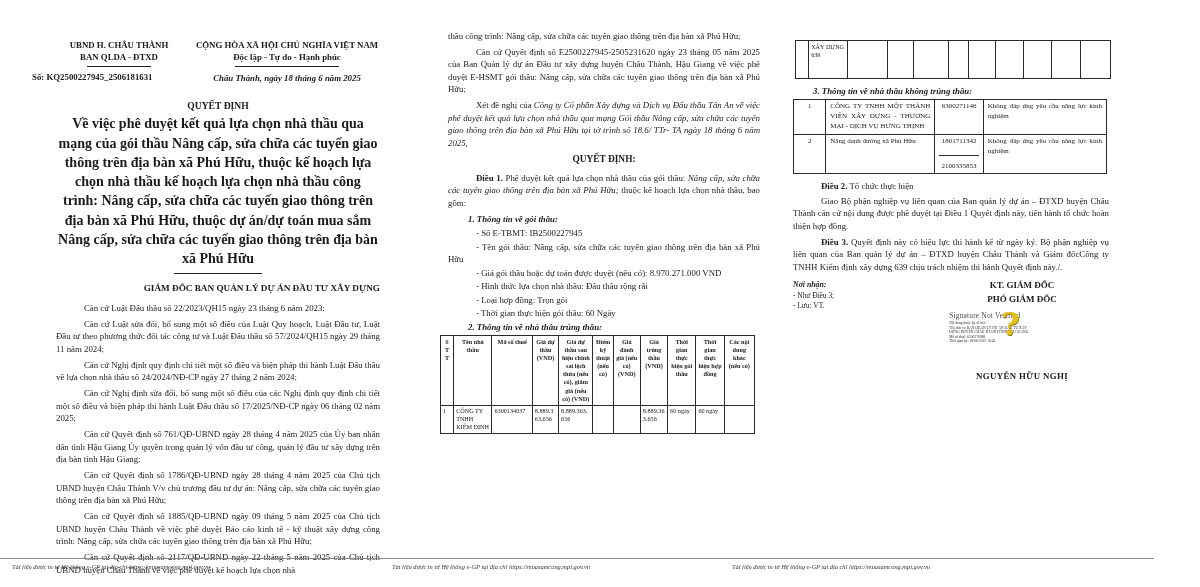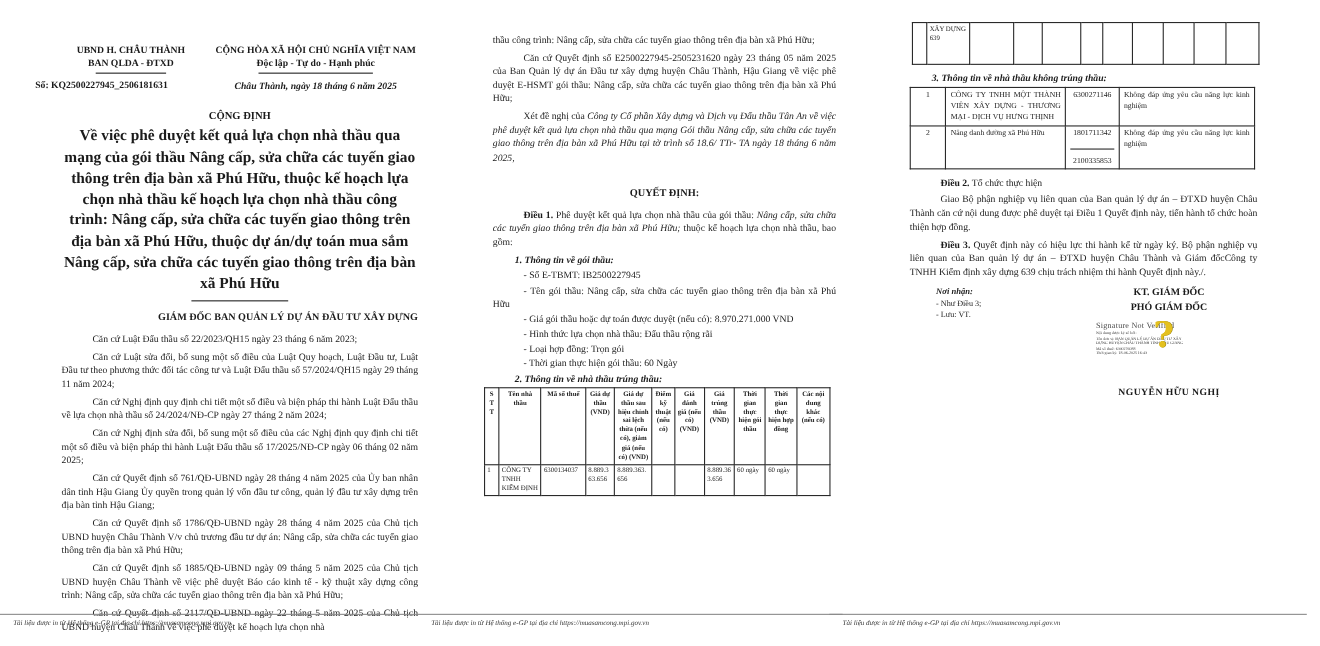--- a/index.html
+++ b/index.html
@@ -1,57 +1,57 @@
 <!DOCTYPE html>
 <html><head>
 <meta charset="utf-8">
 <style>
   html,body{margin:0;padding:0;background:#ffffff;}
   .canvas{position:relative;width:1200px;height:587px;background:#fff;overflow:hidden;color:#1b1b1b;}
   .page{position:absolute;top:0;height:587px;box-sizing:border-box;font-family:"Liberation Serif",serif;font-size:8.8px;line-height:1.42;}
   .pg1{left:0;width:380px;padding:40px 0 0 56px;}
   .pg2{left:380px;width:386px;padding:30px 6px 12px 68px;}
-  .pg3{left:754px;width:434px;padding:20px 45px 0 73px;}
+  .pg3{left:720px;width:434px;padding:40px 45px 0 73px;}
   .b{font-weight:bold}
   .i{font-style:italic}
   .center{text-align:center}
   .just{text-align:justify}
   .para{margin:0 0 3.5px;text-align:justify;text-indent:28px;}
   
   .hdr{display:flex;}
   .hdr-left{width:150px;text-align:center;margin-left:-12px;}
   .hdr-right{flex:1;text-align:center;}
   .hdr div{line-height:1.35;font-weight:bold;}
   .rule-s{border-top:1px solid #222;width:64px;margin:2px auto 4px;height:0;}
   .rule-m{border-top:1px solid #222;width:104px;margin:2px auto 4px;height:0;}
   .docno{text-align:left;margin:5px 0 0 -12px;}
   .dateline{margin-top:6px;}
   .title{margin:14px 0 2px;font-size:9.6px;}
   .subtitle{font-size:14px;line-height:1.38;}
   .title-rule{border-top:1px solid #222;width:88px;margin:4px auto 8px;height:0;}
   .authority{font-size:9.2px;margin:0 0 7px;text-align:right;}
-  .qd-head{margin:21px 0 5px;font-size:9.4px;}
+  .qd-head{margin:4px 0 5px;font-size:9.4px;}
   .sec-title{margin:1px 0 2px;text-indent:20px;}
   .list-item{margin:0 0 1px;text-align:justify;text-indent:28px;}
   
   table{border-collapse:collapse;table-layout:fixed;}
   .tbl td,.tbl th{border:1px solid #2a2a2a;padding:1.5px 2px;vertical-align:top;word-wrap:break-word;overflow-wrap:anywhere;font-family:"Liberation Serif",serif;}
   .wtbl{width:315px;margin-left:-8px;}
   .wtbl td,.wtbl th{font-size:6.2px;line-height:1.32;}
   .wtbl th{font-weight:bold;text-align:center;}
   .ctbl{width:316px;margin-left:2px;}
   .ctbl td{font-size:6.2px;line-height:1.32;height:34px;}
   .ltbl{width:314px;margin:2px 0 6px;}
   .ltbl td,.ltbl th{font-size:7px;line-height:1.4;padding:2px 4px;}
   .ltbl th{font-weight:bold;text-align:center;}
   .cell-c{text-align:center;}
   .tax2:not(:empty){display:block;border-top:1px solid #2a2a2a;margin-top:8px;padding-top:6px;}
   .tax1{display:block;}
   
-  .signrow{display:flex;margin-top:6px;margin-left:24px;}
+  .signrow{display:flex;margin-top:6px;}
   .noinhan{width:45%;font-size:7.4px;line-height:1.45;}
   .noinhan .lbl{font-size:7.8px;}
   .signcol{width:55%;text-align:center;font-size:9px;line-height:1.5;}
   .sigblock{position:relative;height:58px;margin-top:4px;text-align:left;padding-left:14px;}
   .signotv{font-size:7.4px;color:#4a4a4a;letter-spacing:0.2px;}
   .sigline{font-size:3.6px;line-height:1.25;color:#2c2c2c;}
   .qmark{position:absolute;left:66px;top:-2px;font-size:32px;font-weight:bold;font-family:"DejaVu Serif",serif;line-height:1;text-shadow:0.5px 0.5px 0 #8a7a10;}
   .signer{font-size:8.8px;letter-spacing:0.4px;margin-top:2px;}
   
   .footer{position:absolute;bottom:16px;left:0;right:0;border-top:1px solid #8a8a8a;padding:3px 0 0 12px;font-style:italic;font-size:6.4px;color:#333;font-family:"Liberation Serif",serif;}
@@ -70,21 +70,21 @@
         <div class="docno">Số: KQ2500227945_2506181631</div>
       </div>
       <div class="hdr-right">
         <div class="b">CỘNG HÒA XÃ HỘI CHỦ NGHĨA VIỆT NAM</div>
         <div class="b">Độc lập - Tự do - Hạnh phúc</div>
         <div class="rule-m"></div>
         <div class="i dateline">Châu Thành, ngày 18 tháng 6 năm 2025</div>
       </div>
     </div>
 
-    <div class="title b center">CỘNG ĐỊNH</div>
+    <div class="title b center">QUYẾT ĐỊNH</div>
     <div class="subtitle b center">Về việc phê duyệt kết quả lựa chọn nhà thầu qua mạng của gói thầu Nâng cấp, sửa chữa các tuyến giao thông trên địa bàn xã Phú Hữu, thuộc kế hoạch lựa chọn nhà thầu kế hoạch lựa chọn nhà thầu công trình: Nâng cấp, sửa chữa các tuyến giao thông trên địa bàn xã Phú Hữu, thuộc dự án/dự toán mua sắm Nâng cấp, sửa chữa các tuyến giao thông trên địa bàn xã Phú Hữu</div>
     <div class="title-rule"></div>
     <div class="authority b center">GIÁM ĐỐC BAN QUẢN LÝ DỰ ÁN ĐẦU TƯ XÂY DỰNG</div>
 
     <p class="para">Căn cứ Luật Đấu thầu số 22/2023/QH15 ngày 23 tháng 6 năm 2023;</p>
     <p class="para">Căn cứ Luật sửa đổi, bổ sung một số điều của Luật Quy hoạch, Luật Đầu tư, Luật Đầu tư theo phương thức đối tác công tư và Luật Đấu thầu số 57/2024/QH15 ngày 29 tháng 11 năm 2024;</p>
     <p class="para">Căn cứ Nghị định quy định chi tiết một số điều và biện pháp thi hành Luật Đấu thầu về lựa chọn nhà thầu số 24/2024/NĐ-CP ngày 27 tháng 2 năm 2024;</p>
     <p class="para">Căn cứ Nghị định sửa đổi, bổ sung một số điều của các Nghị định quy định chi tiết một số điều và biện pháp thi hành Luật Đấu thầu số 17/2025/NĐ-CP ngày 06 tháng 02 năm 2025;</p>
     <p class="para">Căn cứ Quyết định số 761/QĐ-UBND ngày 28 tháng 4 năm 2025 của Ủy ban nhân dân tỉnh Hậu Giang Ủy quyền trong quản lý vốn đầu tư công, quản lý đầu tư xây dựng trên địa bàn tỉnh Hậu Giang;</p>
     <p class="para">Căn cứ Quyết định số 1786/QĐ-UBND ngày 28 tháng 4 năm 2025 của Chủ tịch UBND huyện Châu Thành V/v chủ trương đầu tư dự án: Nâng cấp, sửa chữa các tuyến giao thông trên địa bàn xã Phú Hữu;</p>

